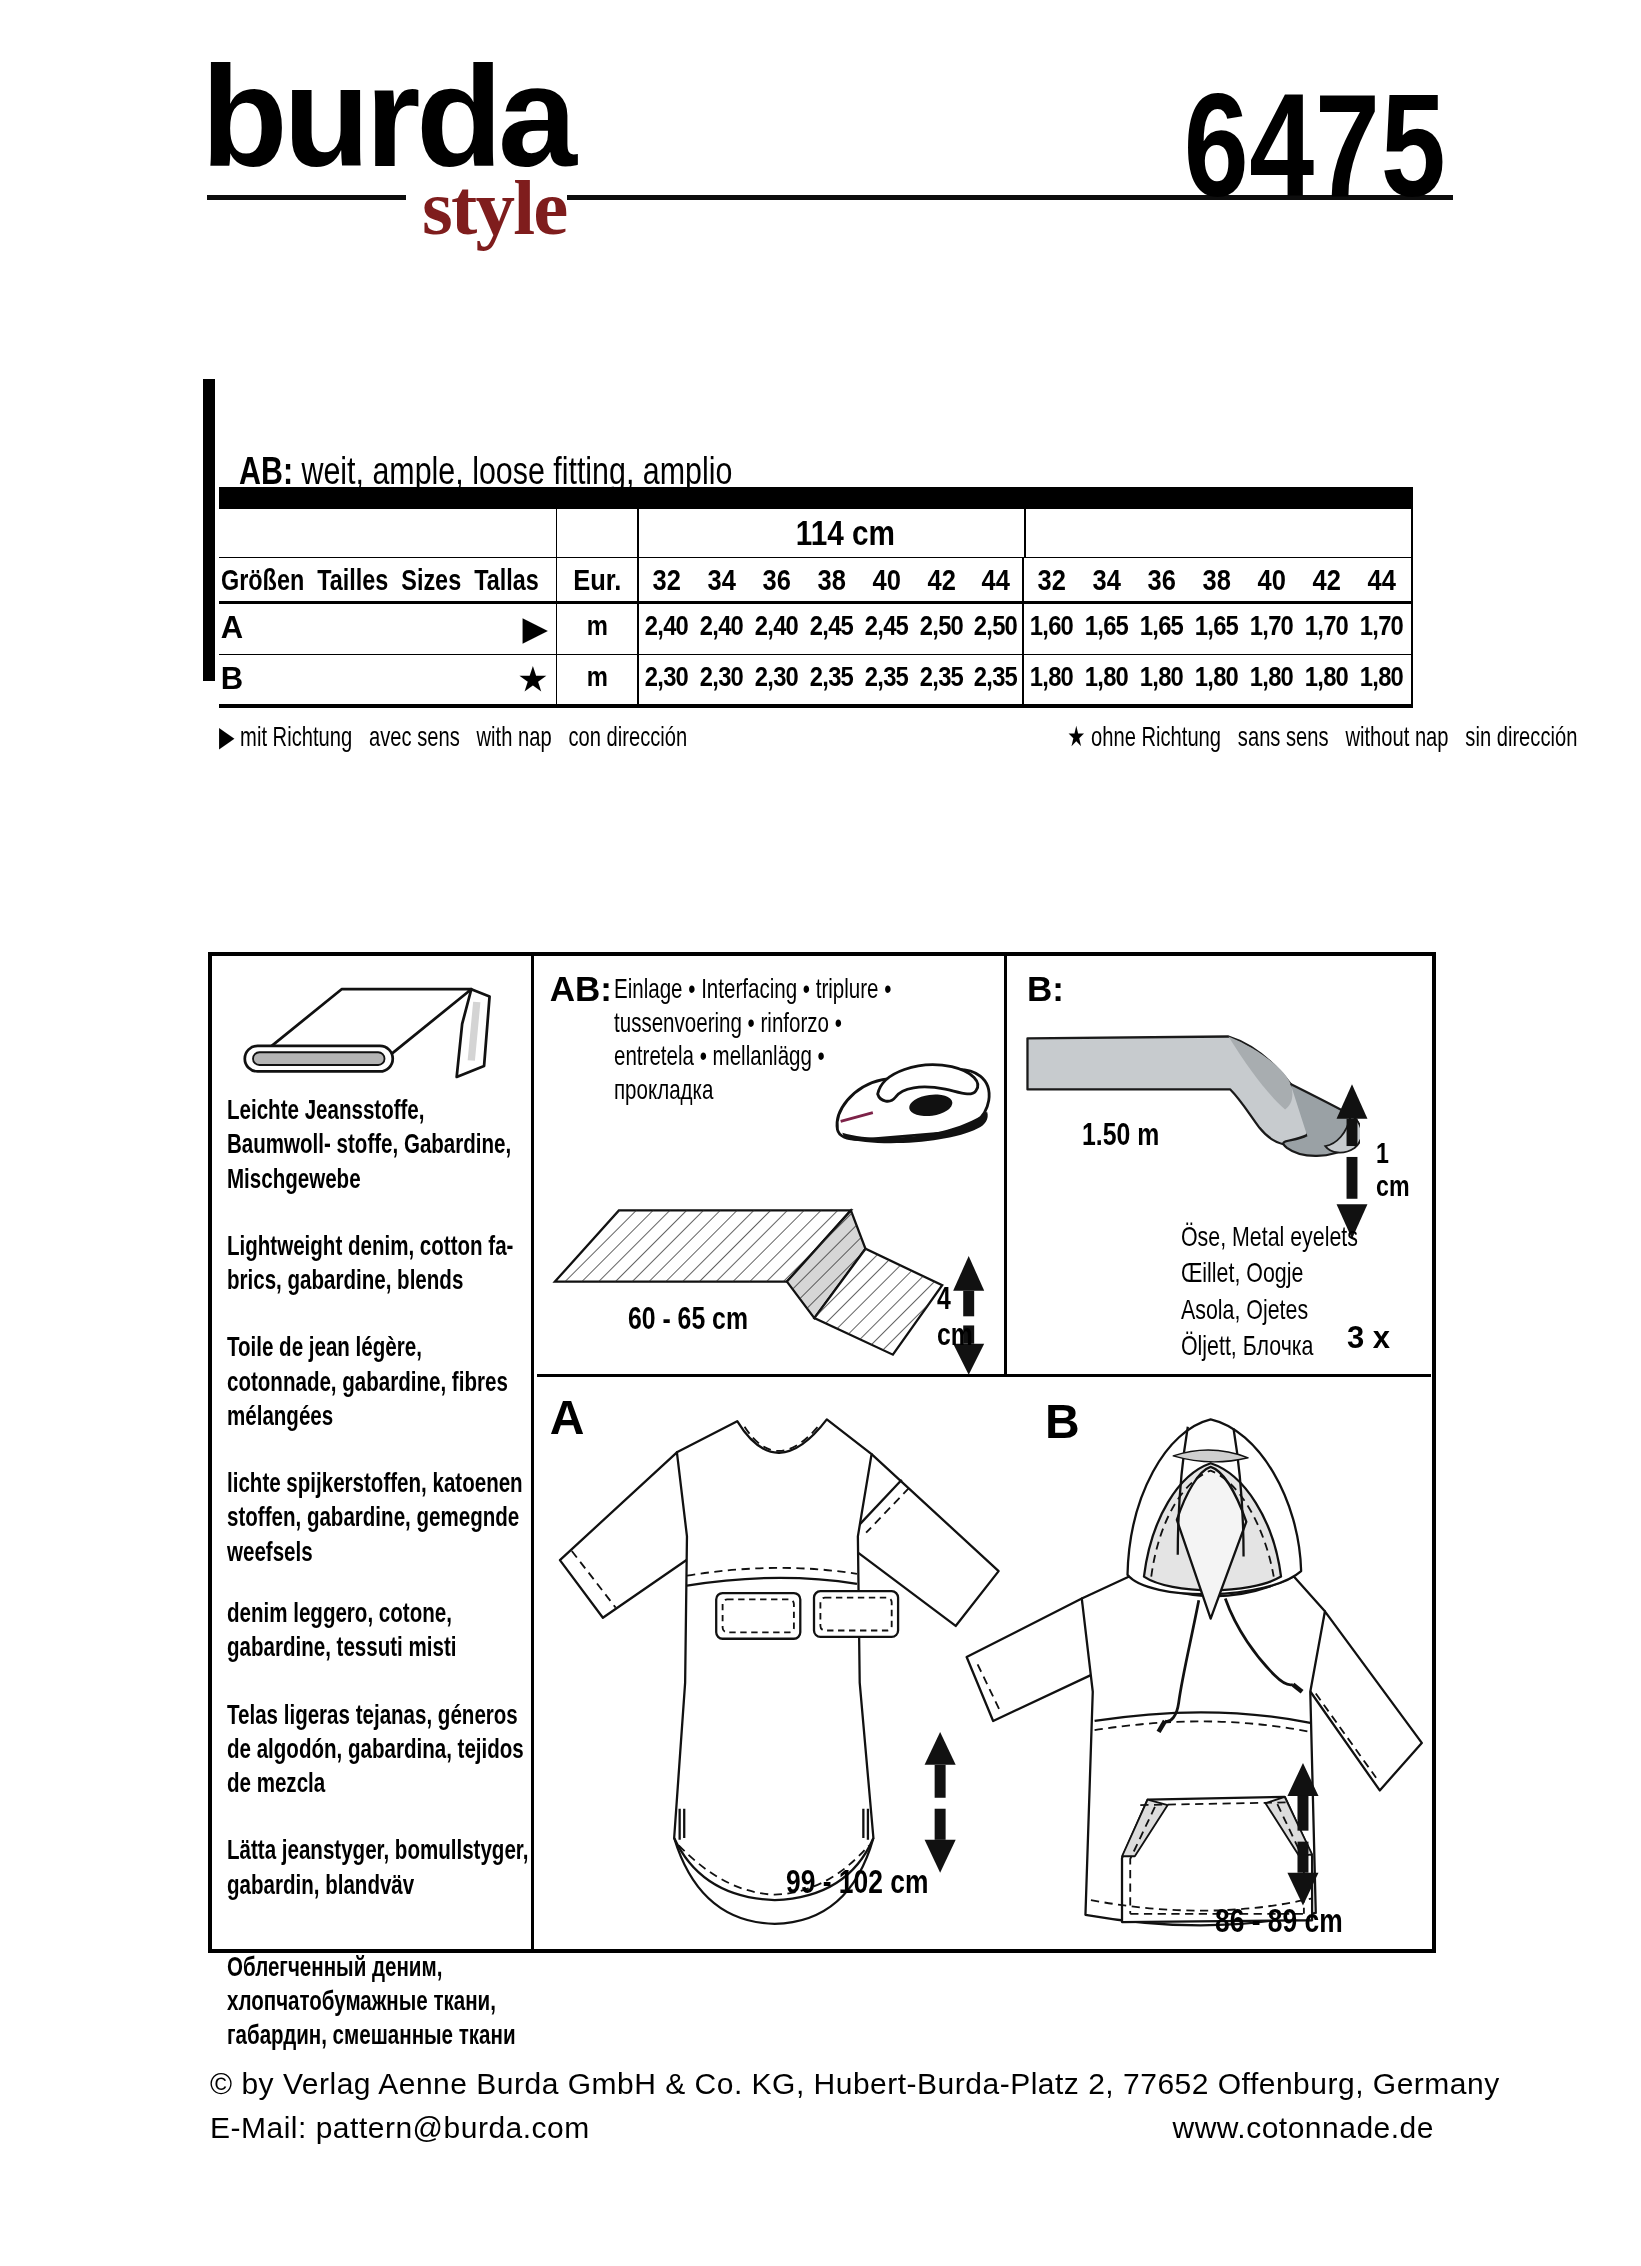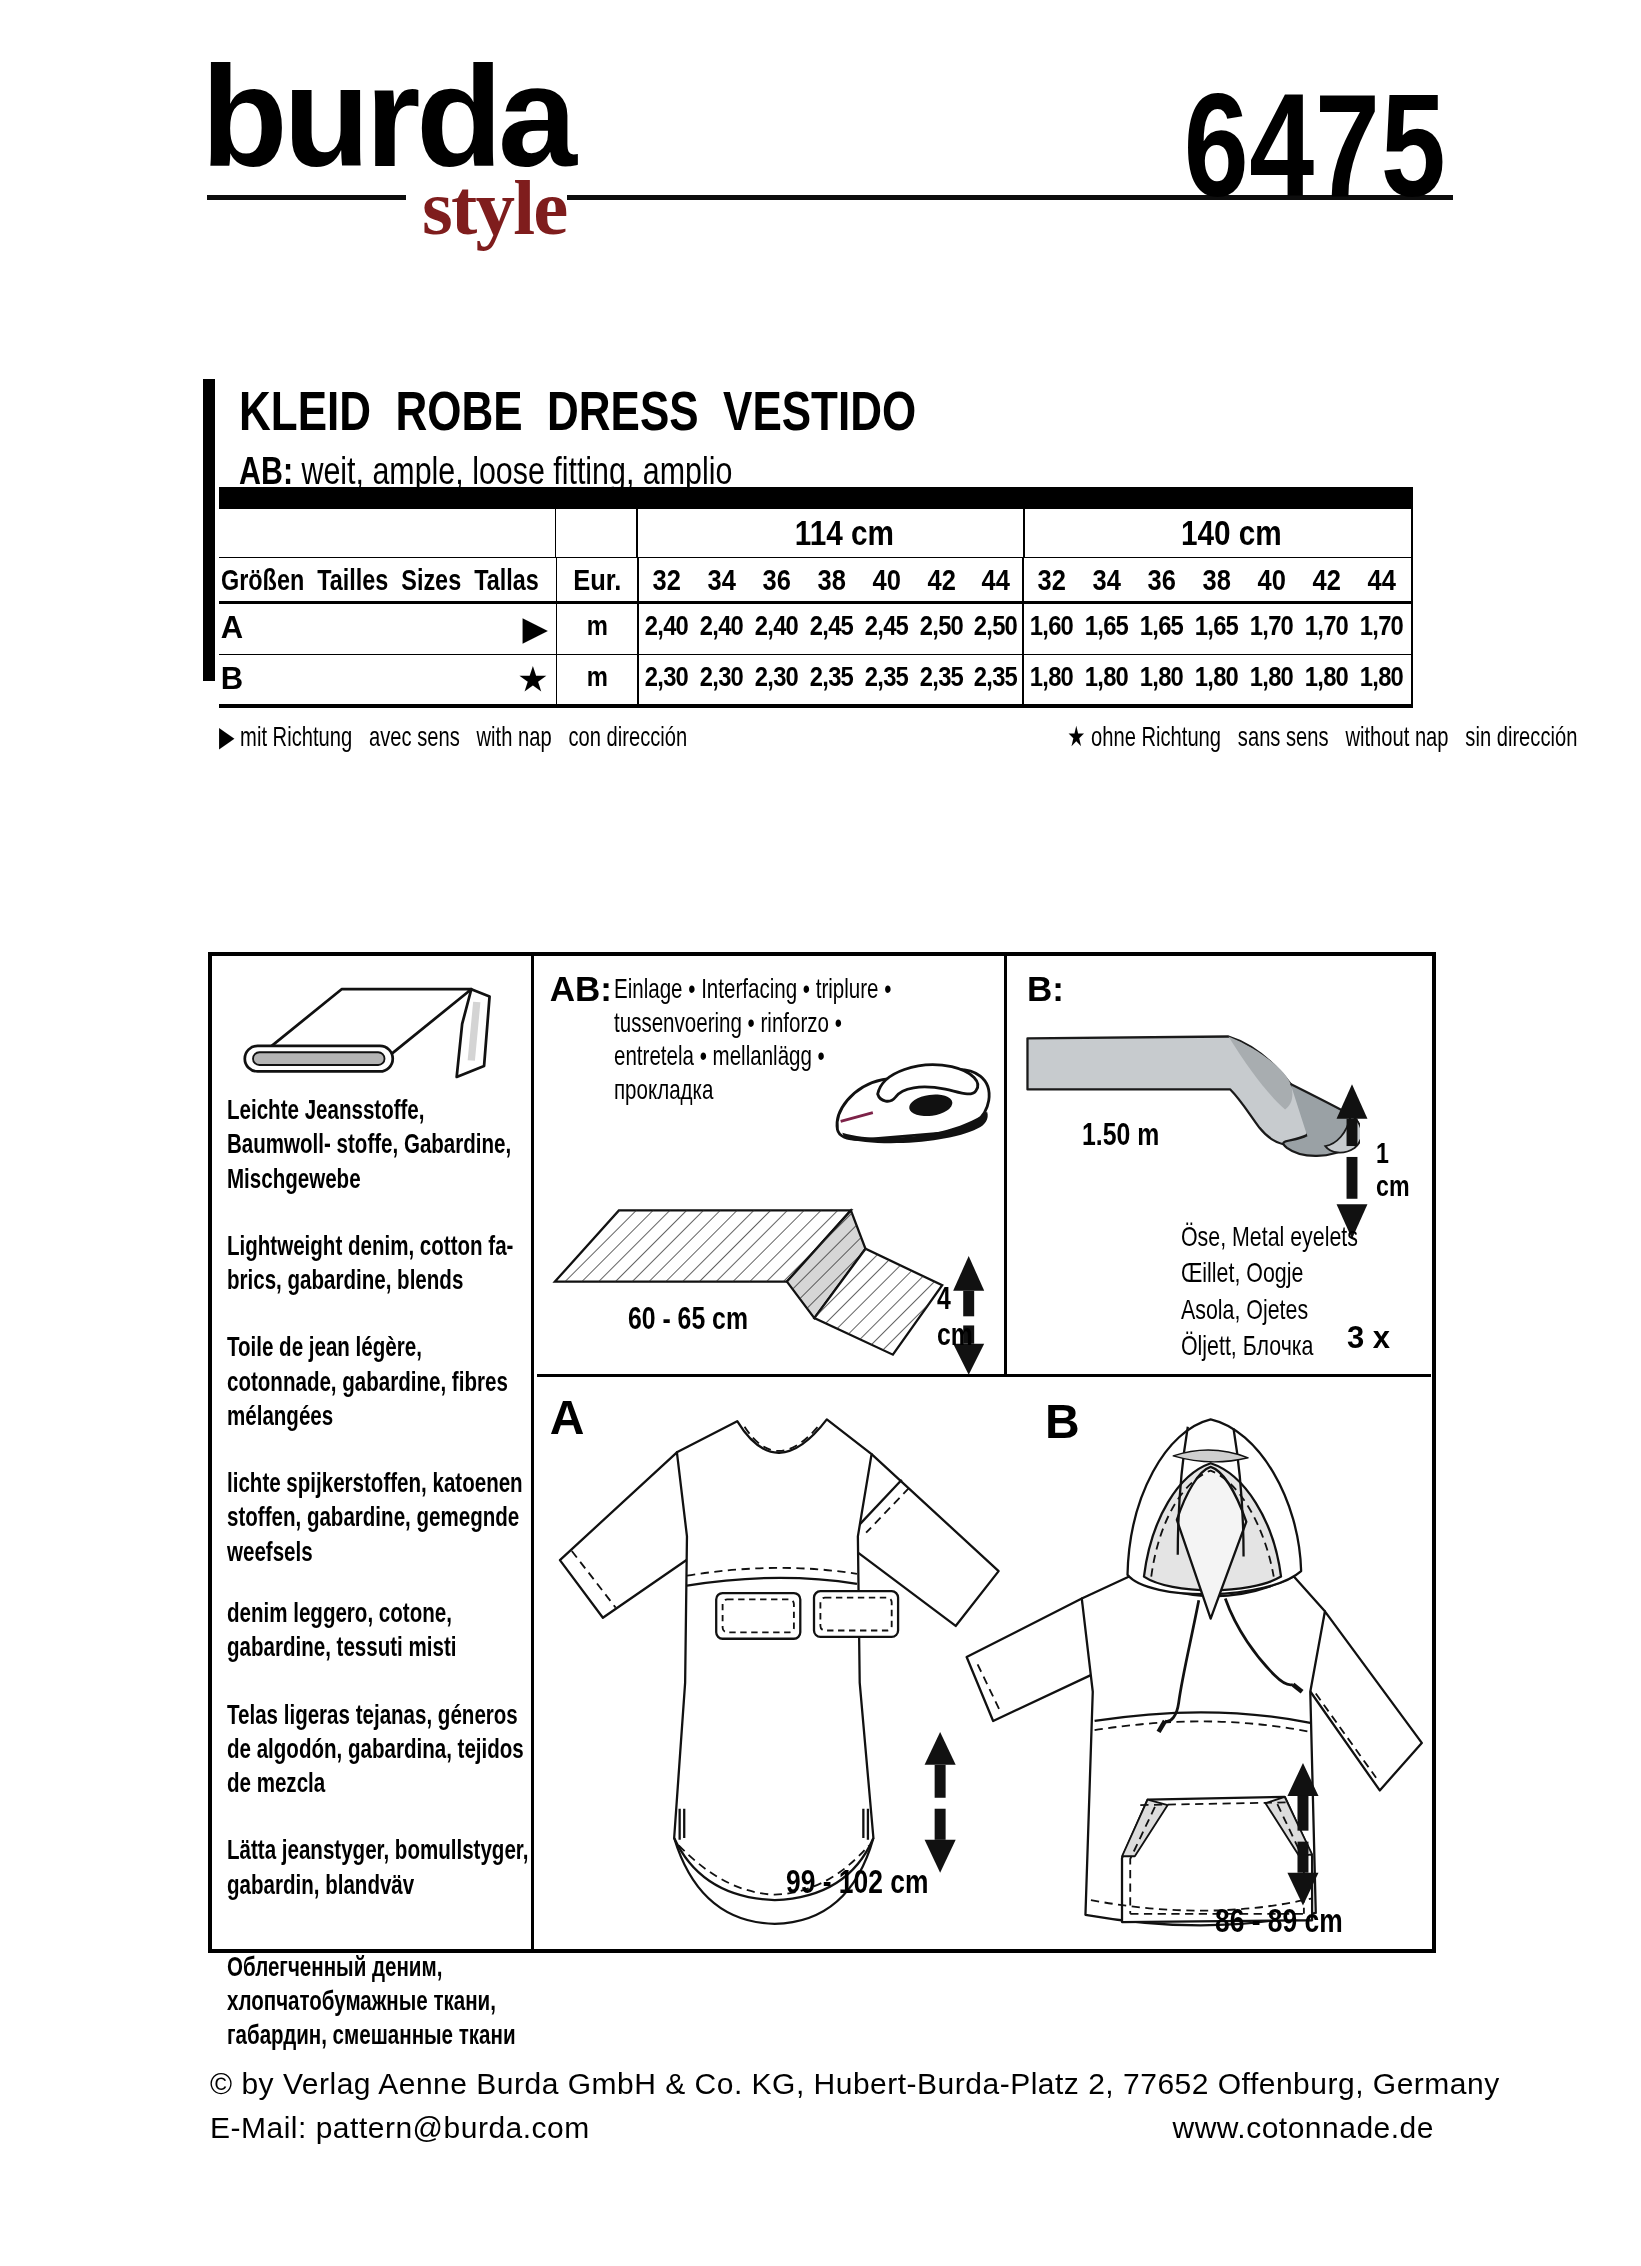--- a/index.html
+++ b/index.html
@@ -94,33 +94,29 @@
 
 <div id="page">
 
   <div class="abs" id="logo-main">burda</div>
   <div class="abs" id="logo-sub">style</div>
   <div class="abs hrule" id="rule-left"></div>
   <div class="abs hrule" id="rule-right"></div>
   <div class="abs" id="pattern-number">6475</div>
 
   <div class="abs" id="title-bar"></div>
-  <div class="abs" id="page-title"><span class="cx80 pre">KLEID  ROBE  DRESS  VESTIDO</span></div>
   <div class="abs" id="fit-line"><span class="cx80 pre"><span class="lbl">AB:</span><span> weit, ample, loose fitting, amplio</span></span></div>
 
   <div class="abs" id="yardage">
     <div id="t-blackbar"></div>
     <div class="trow" id="t-cmrow">
       <div class="tc c-label"></div>
       <div class="tc c-eur"></div>
       <div class="tc c-group g-sep">
           <span class="cx85c">114 cm</span>
-        </div>
-      <div class="tc c-group">
-          <span class="cx85c">140 cm</span>
         </div>
     </div>
     <div class="trow" id="t-sizerow">
       <div class="tc c-label">
           <span class="cx78 pre">Größen  Tailles  Sizes  Tallas</span>
         </div>
       <div class="tc c-eur">
           <span class="cx85c">Eur.</span>
         </div>
       <div class="tc c-size">

